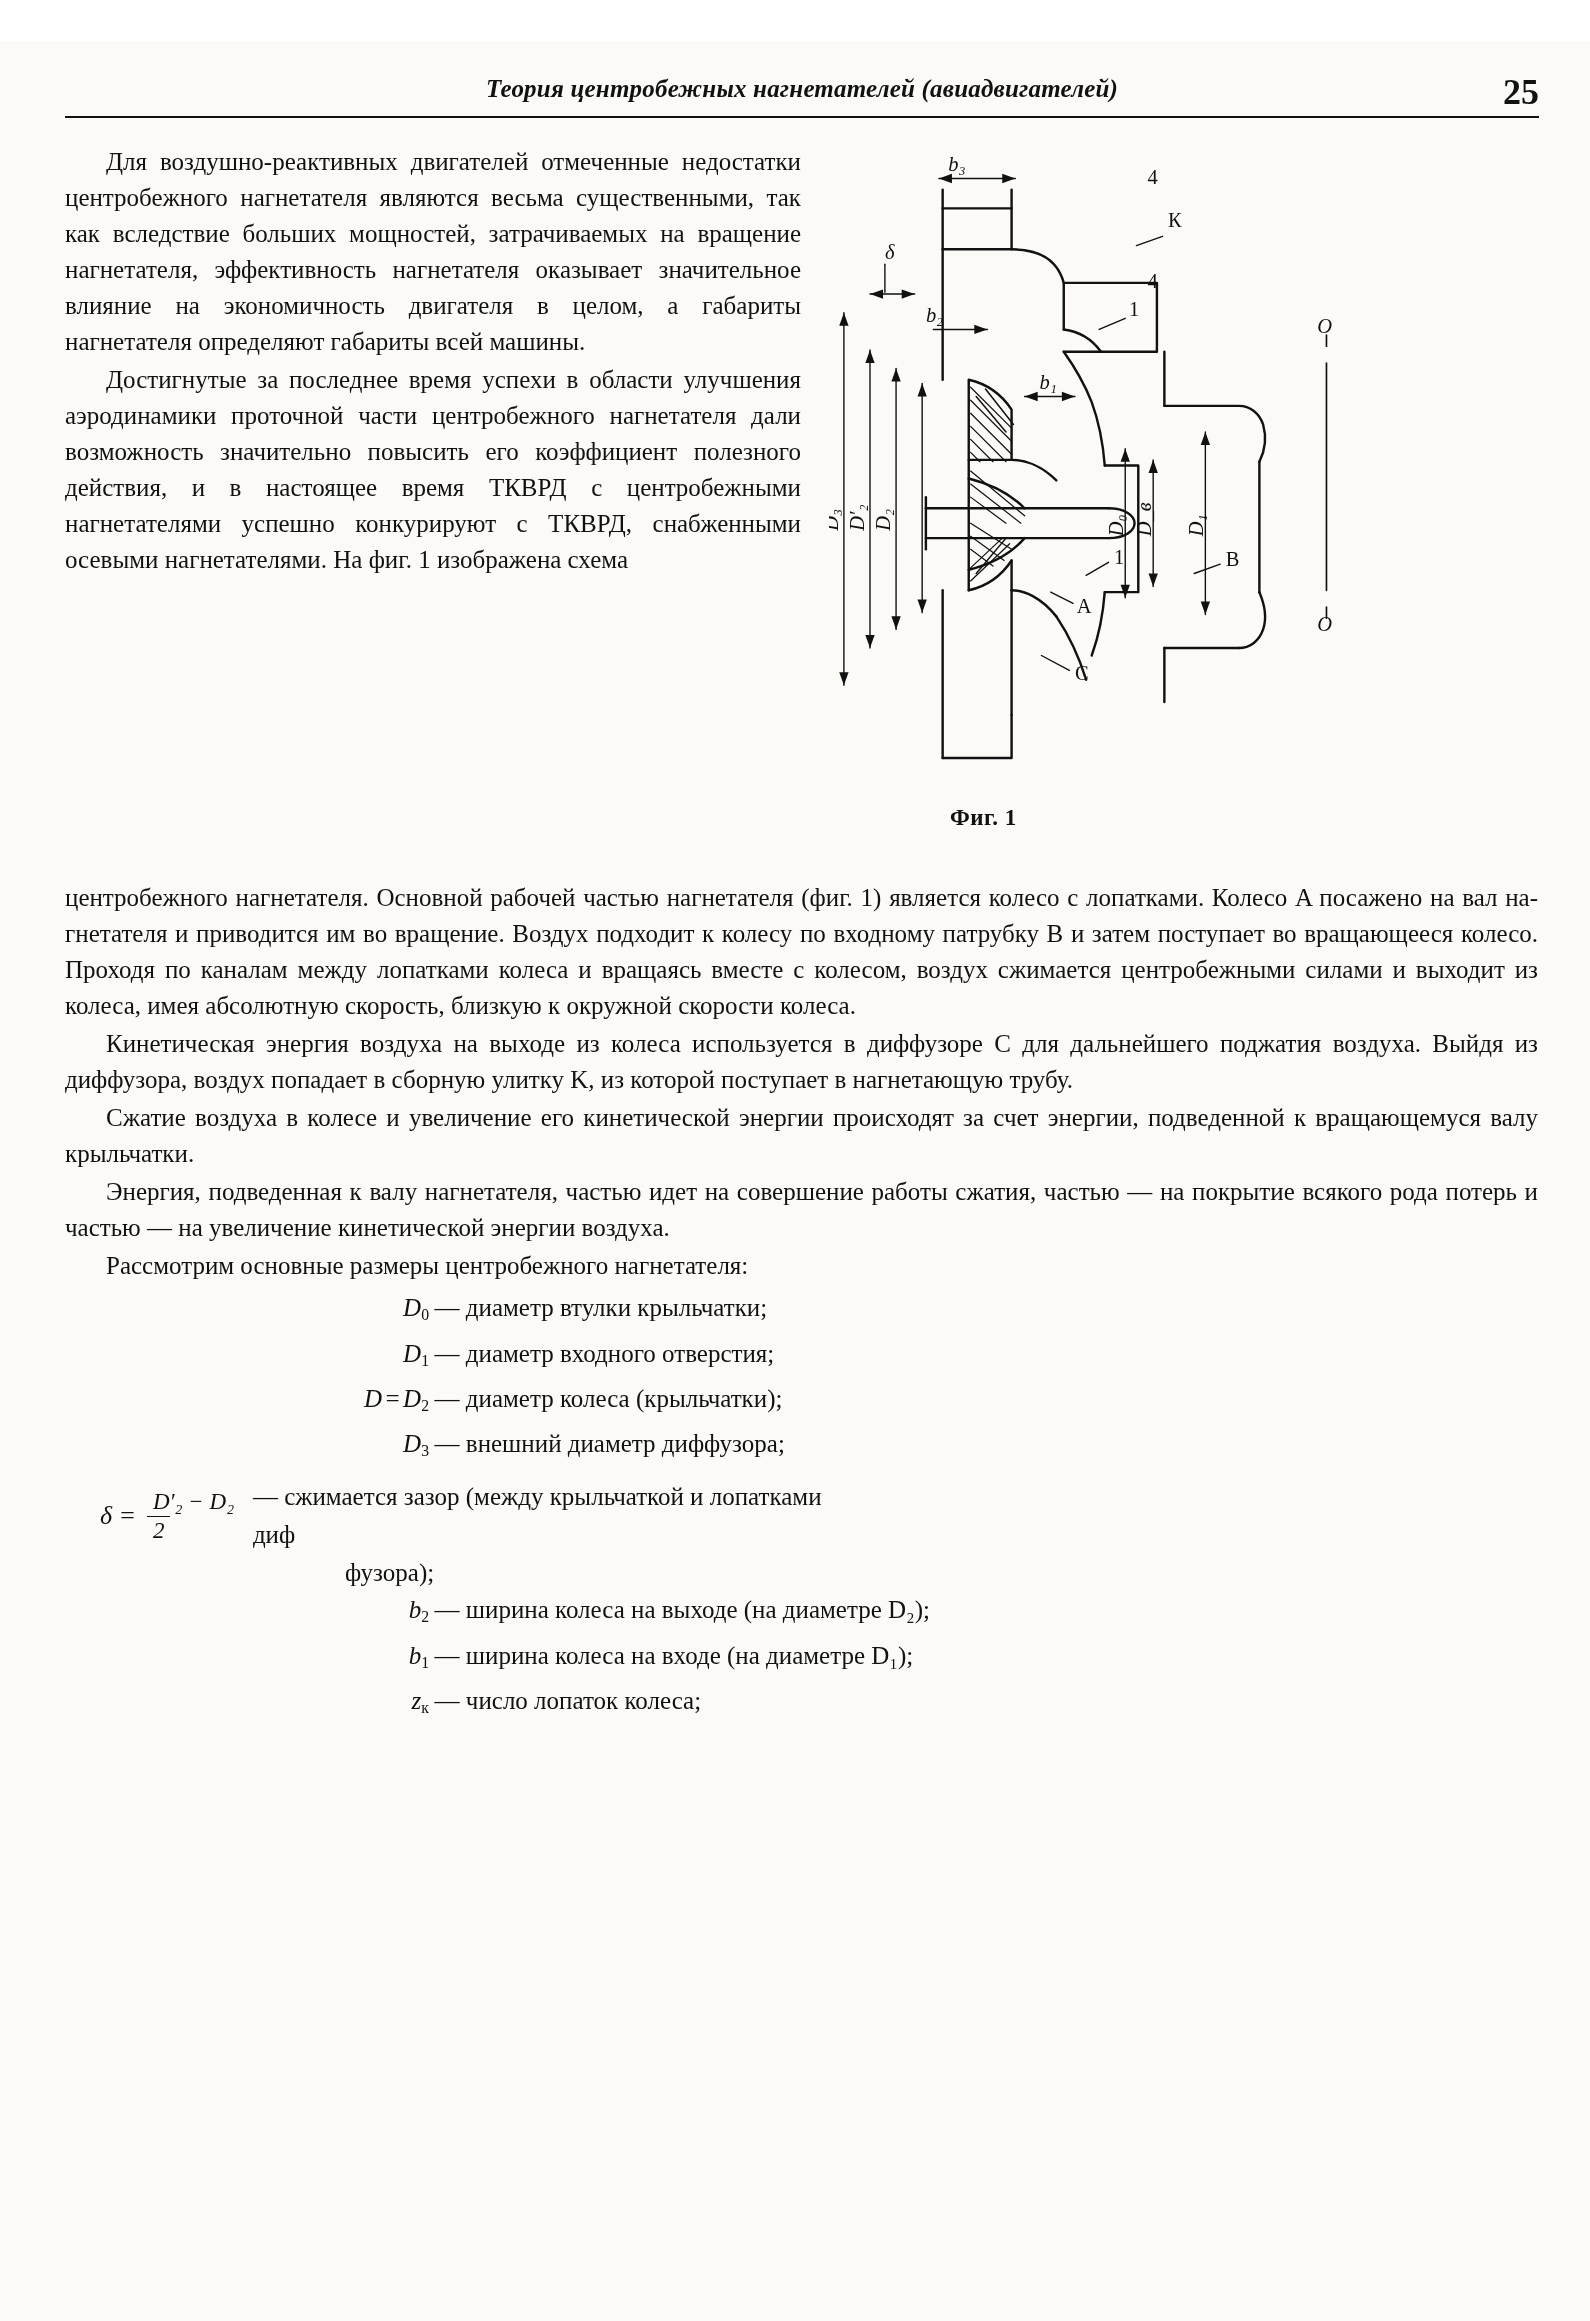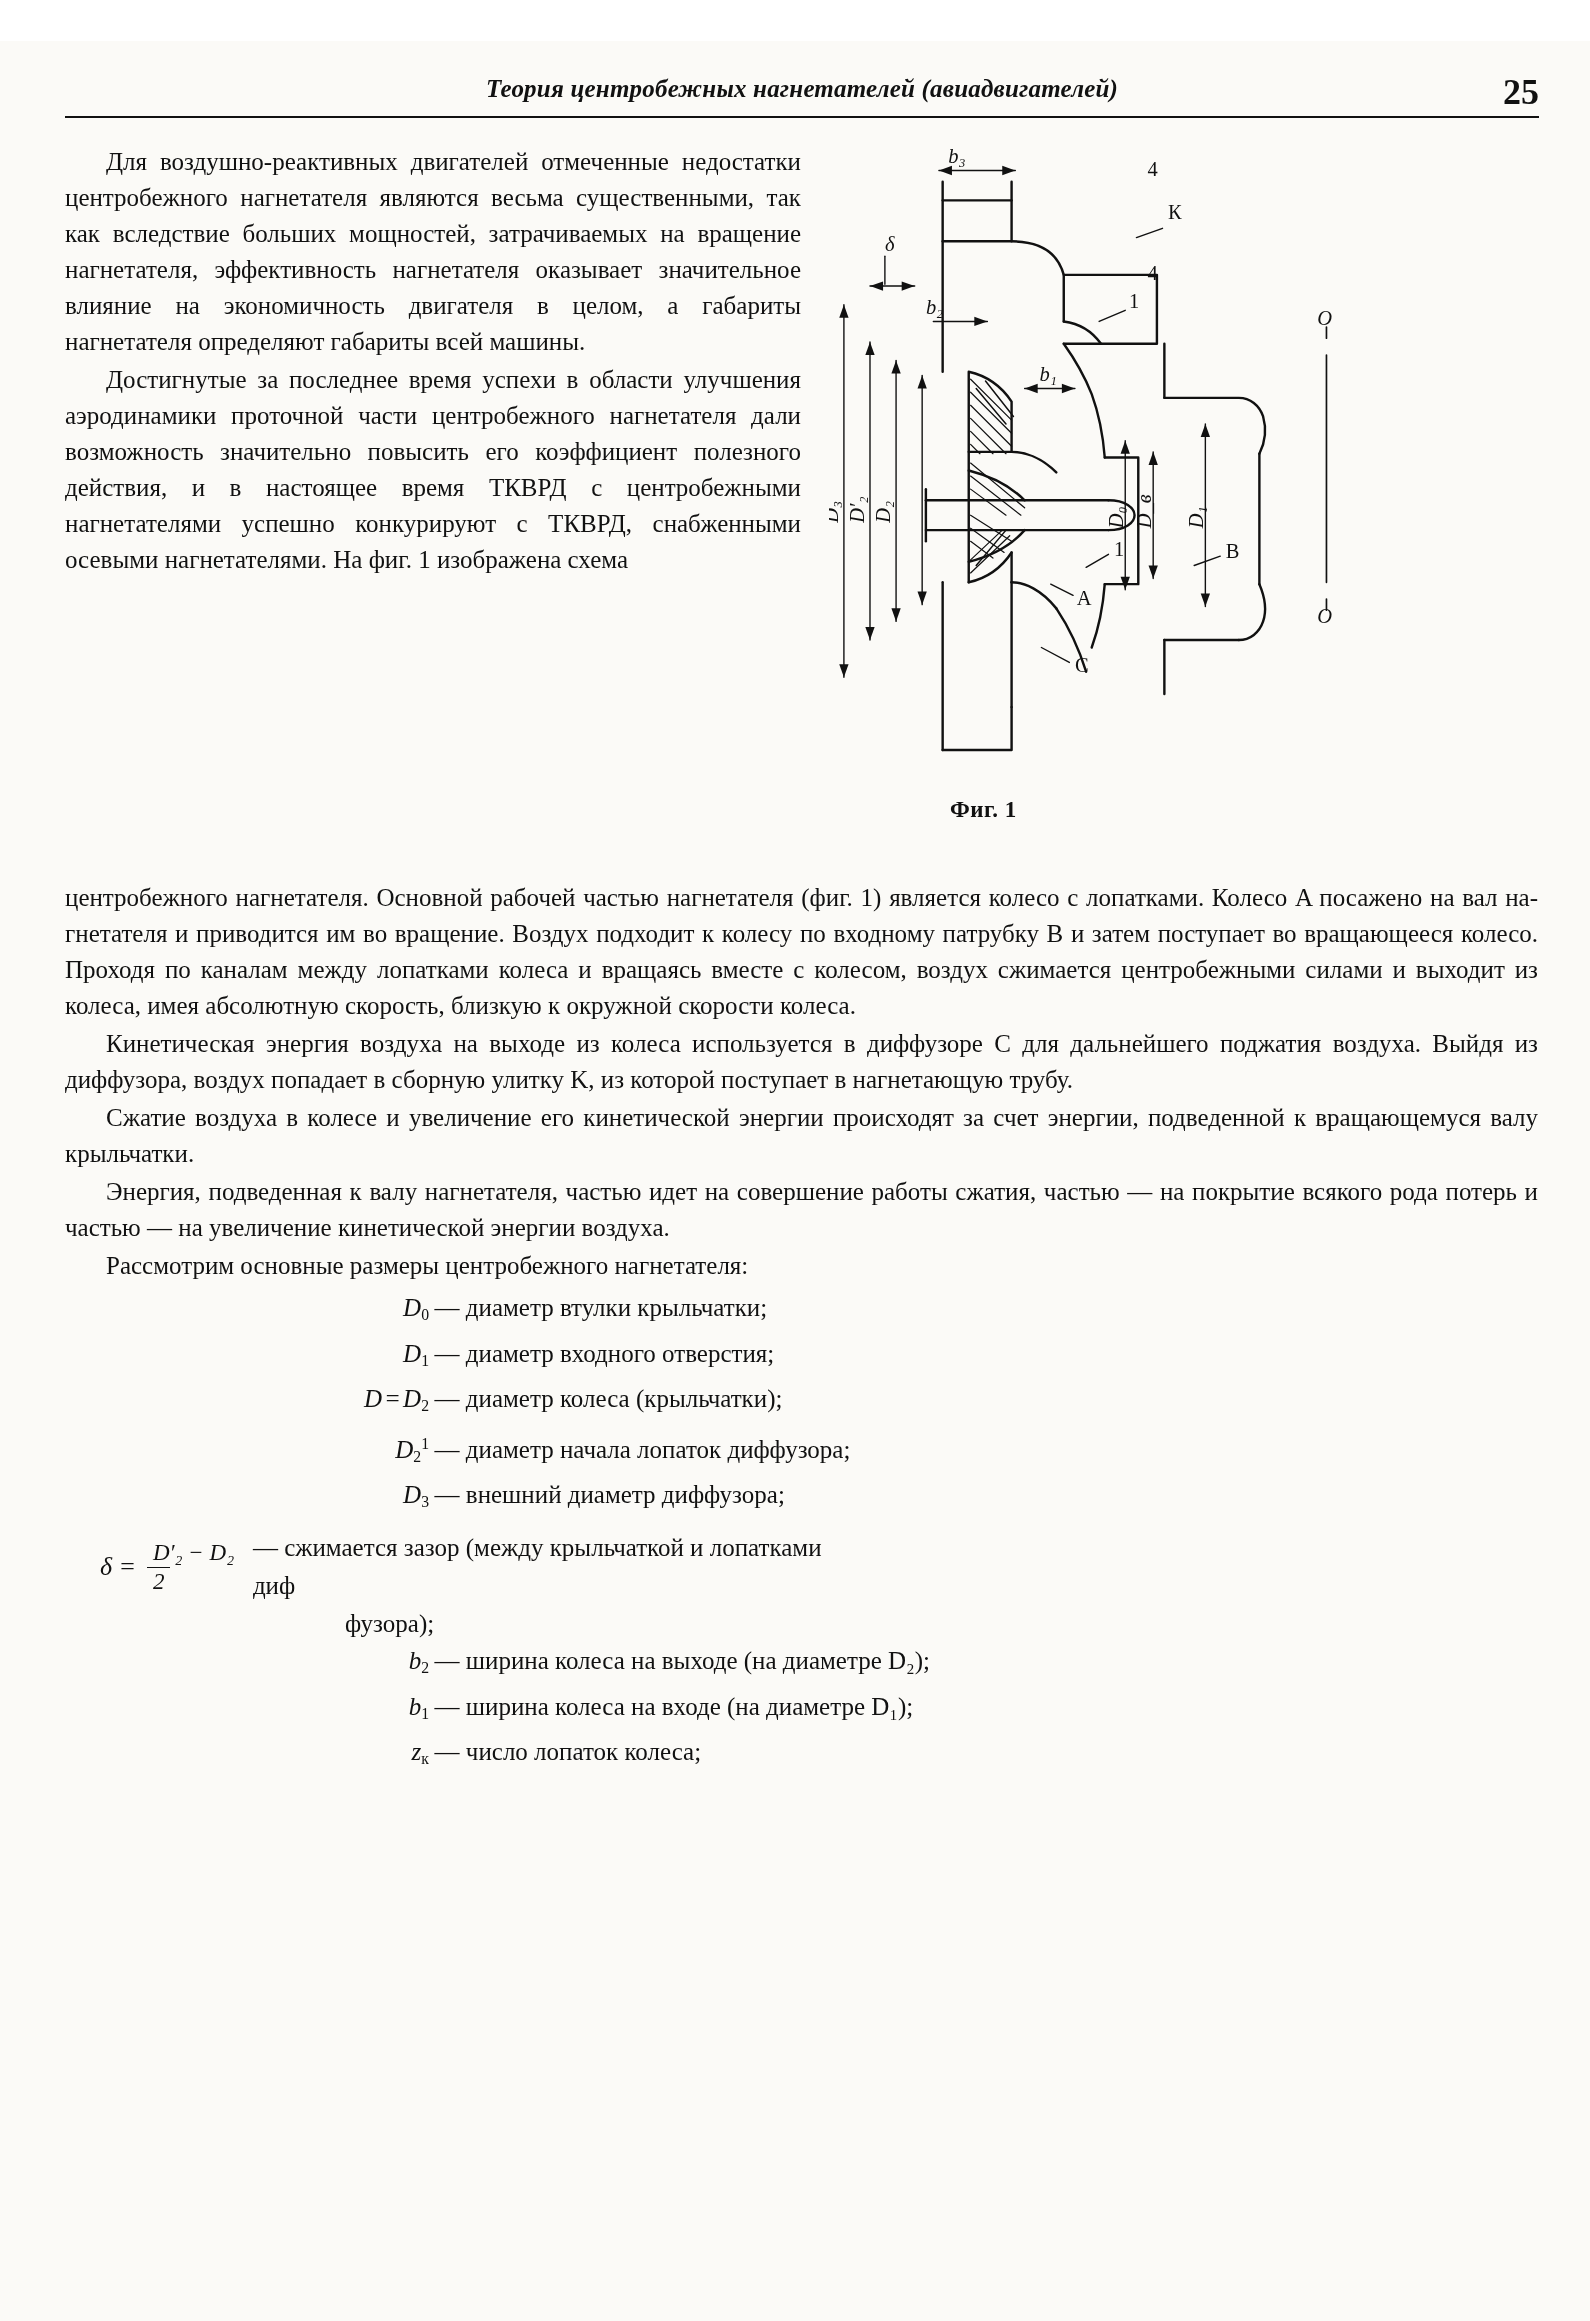--- a/index.html
+++ b/index.html
@@ -78,21 +78,21 @@
     left: 0;
     width: 736px;
   }
   .col-left p {
     font-size: 25px;
     line-height: 36px;
   }
   
   .figure {
     position: absolute;
-    top: 0;
+    top: 8px;
     left: 764px;
     width: 708px;
     height: 736px;
   }
   .figure svg { display: block; }
   .fig-caption {
     position: absolute;
     left: 121px;
     top: 653px;
     font-weight: bold;
@@ -388,24 +388,20 @@
         <div class="def-row">
           <span class="def-sym">D<sub>1</sub></span>
           <span class="def-txt">— диаметр входного отверстия;</span>
         </div>
 
         <div class="def-row">
           <span class="def-sym">D = D<sub>2</sub></span>
           <span class="def-txt">— диаметр колеса (крыльчатки);</span>
         </div>
 
-        <div class="def-row">
-          <span class="def-sym">D<sub>2</sub><sup>1</sup></span>
-          <span class="def-txt">— диаметр начала лопаток диффузора;</span>
-        </div>
 
         <div class="def-row">
           <span class="def-sym">D<sub>3</sub></span>
           <span class="def-txt">— внешний диаметр диффузора;</span>
         </div>
 
         <div class="delta-row">
           <span class="delta-sym">δ =</span>
           <span class="frac">
             <span class="num">D′₂ − D₂</span>

